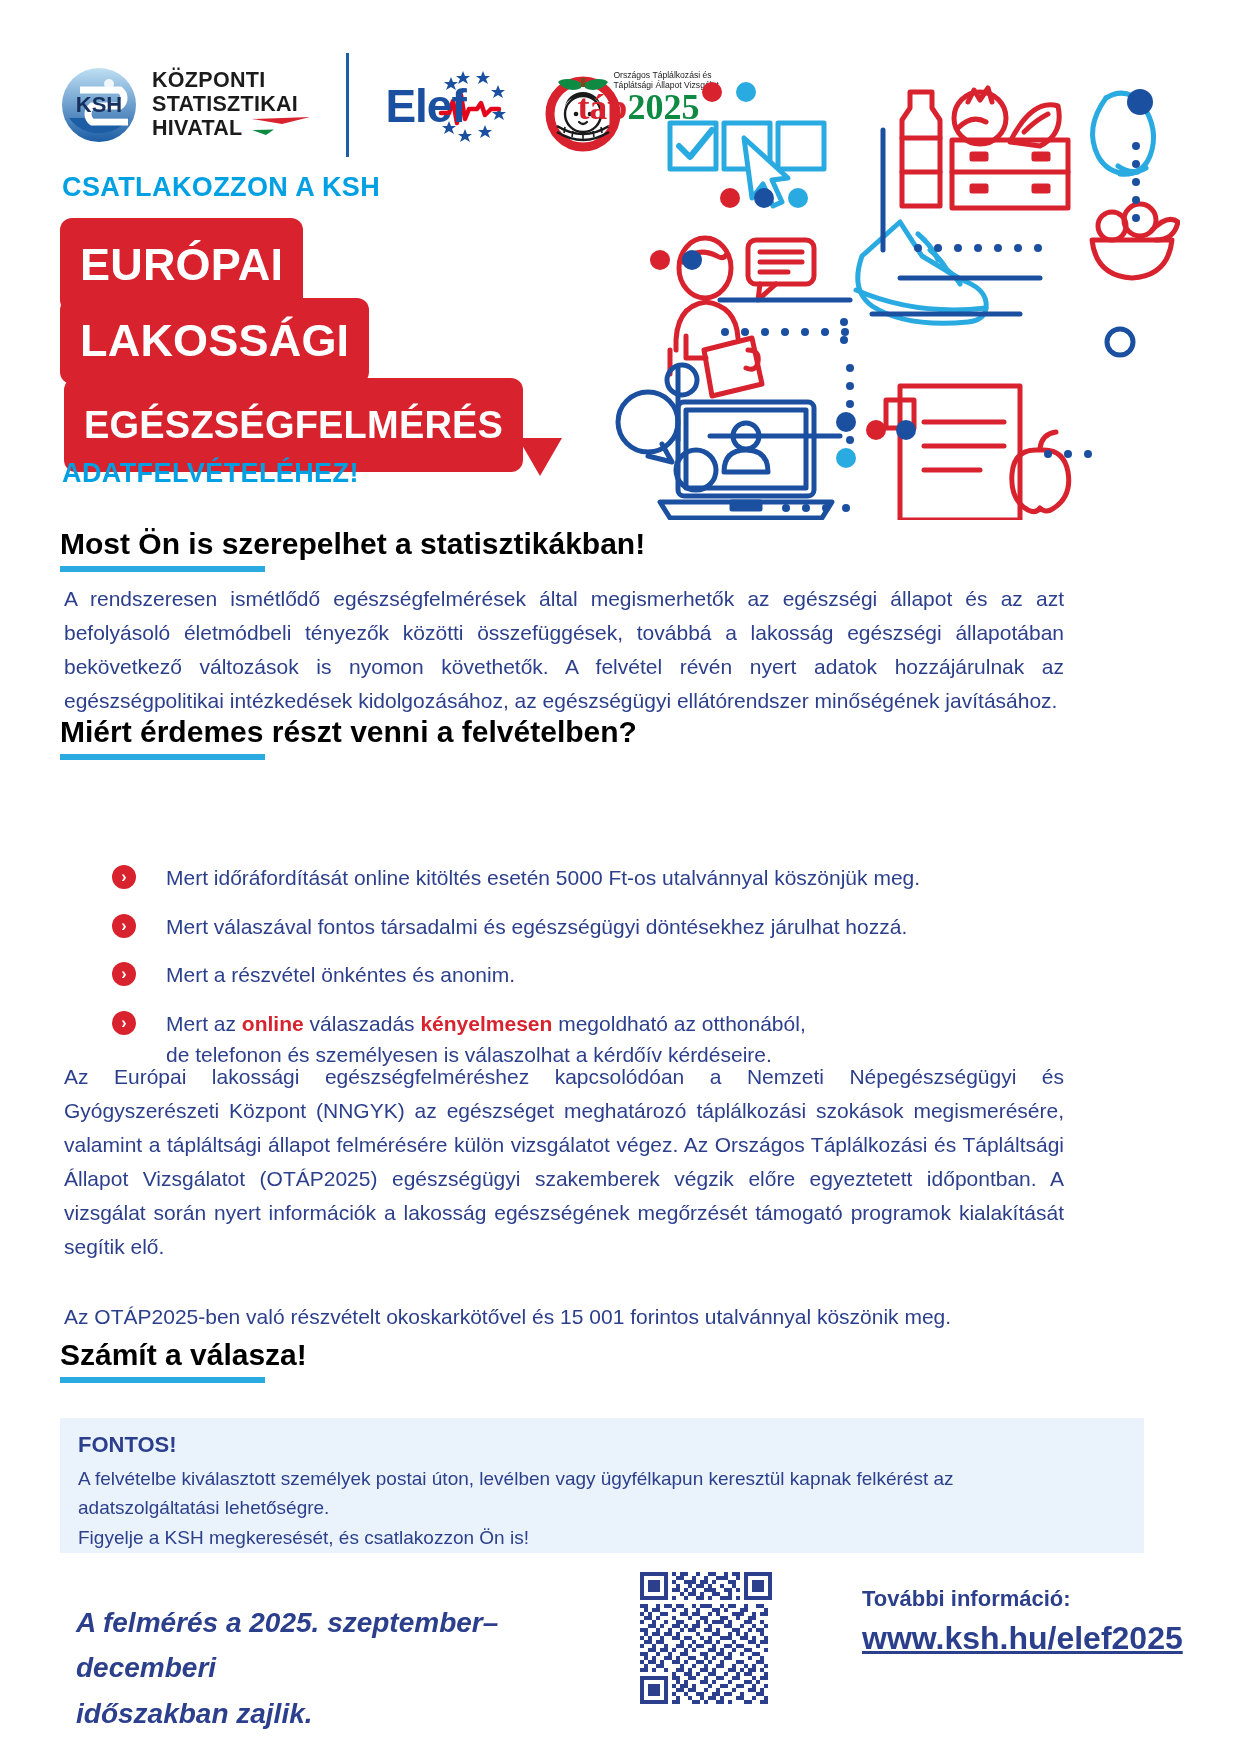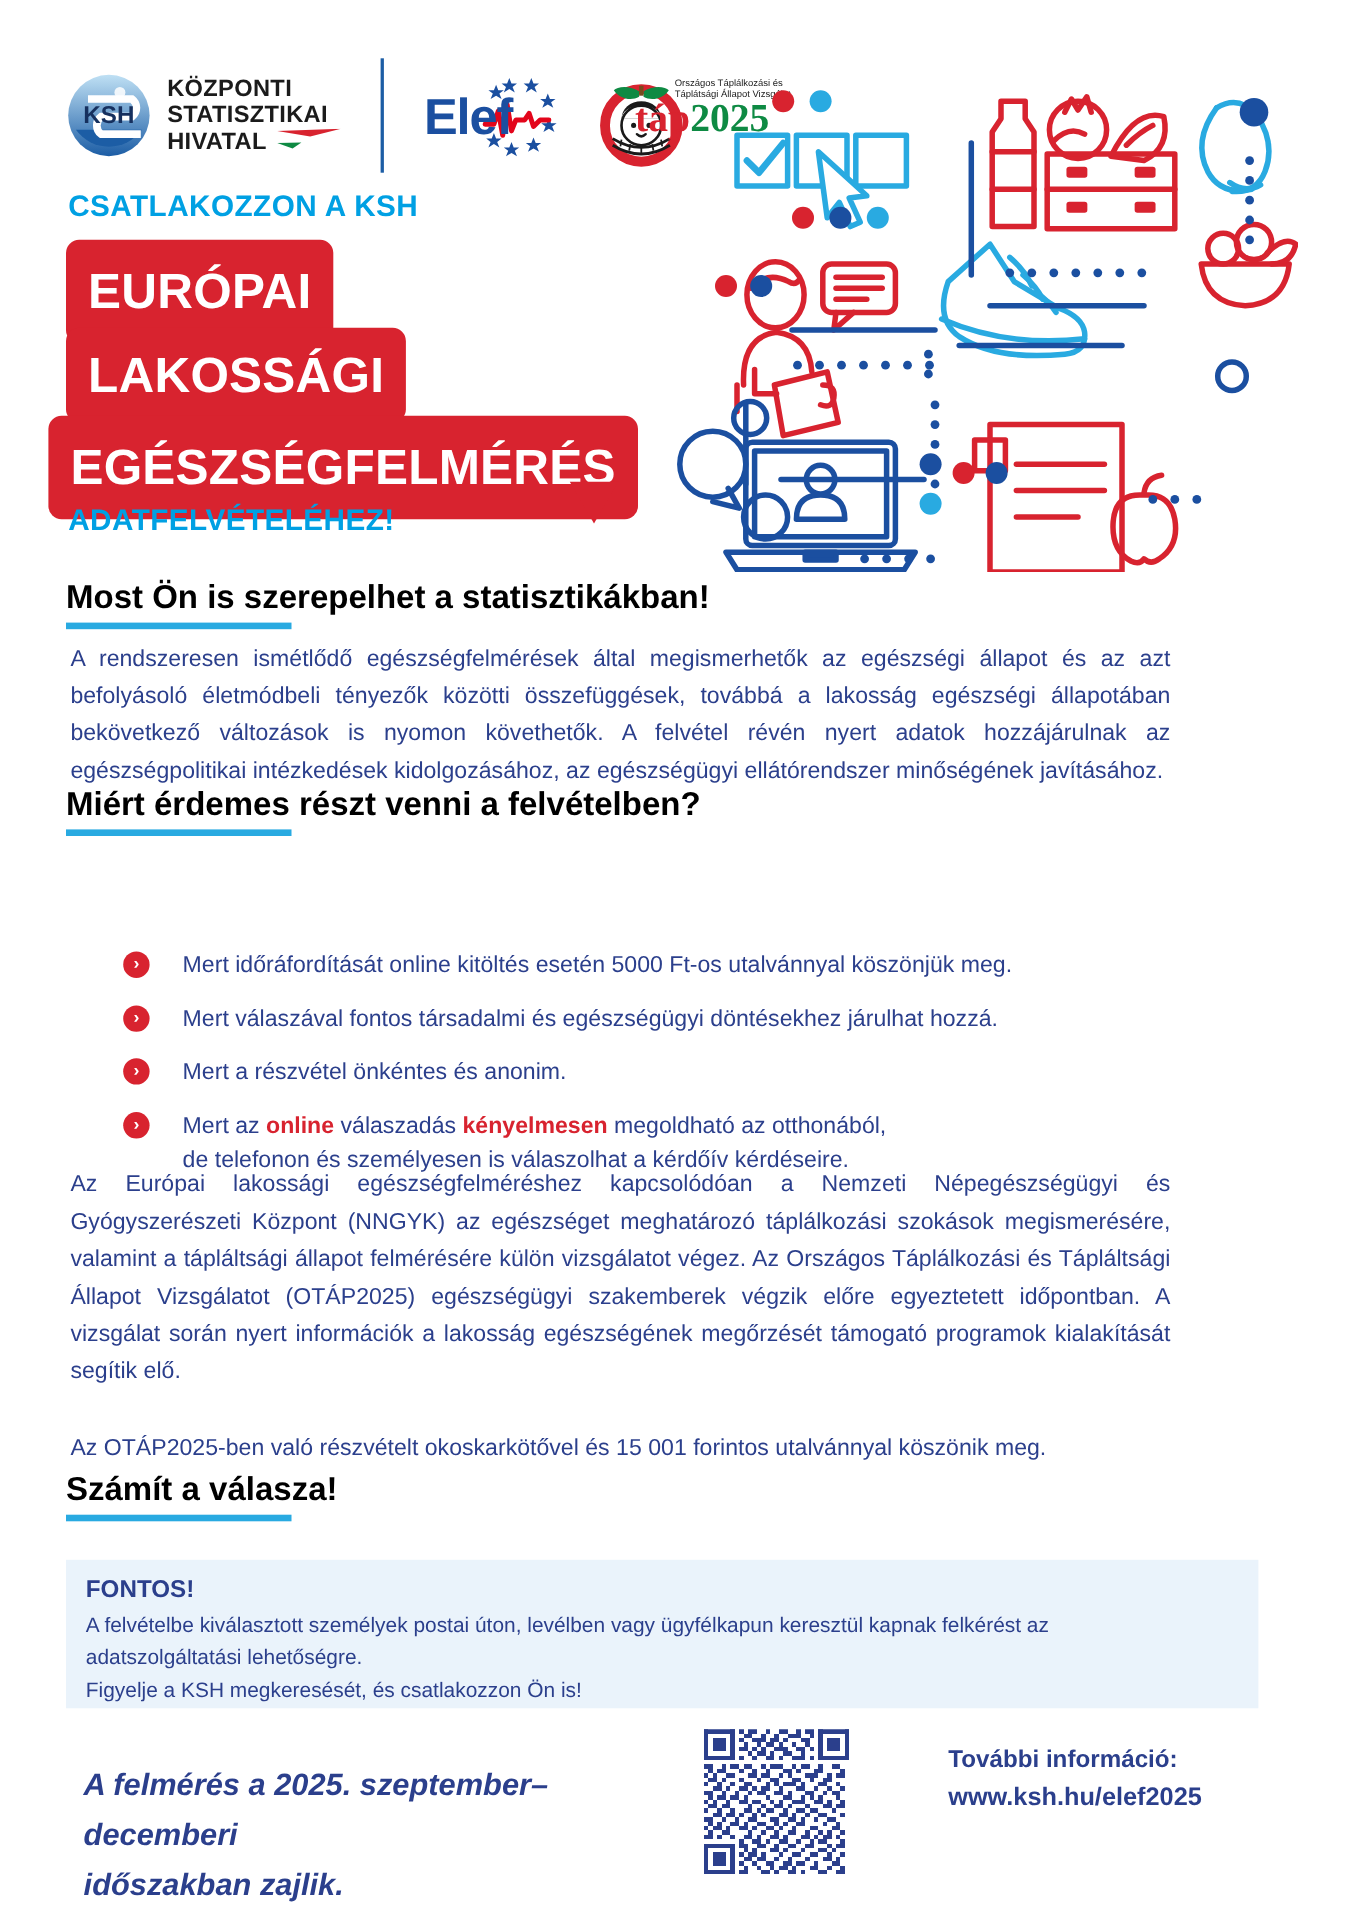--- a/index.html
+++ b/index.html
@@ -30,21 +30,21 @@
      font-family:"Liberation Serif",serif;}
   .otap-tap{color:#d8232f;}
   .otap-year{color:#0e8a43;}
 
   
   .kicker{position:absolute;left:62px;top:172px;font-size:27px;font-weight:bold;color:#00a0e3;letter-spacing:.4px;}
   .banner{position:absolute;background:#d8232f;color:#fff;font-weight:bold;
     border-radius:12px;display:flex;align-items:center;padding:16px 20px;letter-spacing:.2px;}
   .b1{left:60px;top:218px;height:62px;font-size:45px;}
   .b2{left:60px;top:298px;height:54px;font-size:45px;}
-  .b3{left:44px;top:378px;height:62px;font-size:45px;}
+  .b3{left:64px;top:378px;height:62px;font-size:38px;}
   .b3tail{position:absolute;left:518px;top:438px;width:0;height:0;
      border-left:22px solid transparent;border-right:22px solid transparent;border-top:38px solid #d8232f;}
   .subkicker{position:absolute;left:62px;top:458px;font-size:27px;font-weight:bold;color:#00a0e3;letter-spacing:.4px;}
 
   
   .illus{position:absolute;left:600px;top:50px;width:580px;height:470px;}
 
   
   .sec-h{position:absolute;font-size:30px;font-weight:bold;color:#000000;white-space:nowrap;}
   .sec-h .rule{display:block;width:205px;height:6px;background:#29aae1;margin-top:5px;}
@@ -62,21 +62,21 @@
   .fontos{position:absolute;left:60px;top:1418px;width:1060px;height:135px;background:#eaf3fb;padding-left:24px;}
   .fontos-title{position:absolute;left:18px;top:14px;font-size:22px;font-weight:bold;color:#2b3f8c;}
   .fontos-body{position:absolute;left:18px;top:46px;width:1020px;font-size:19px;line-height:1.55;color:#2b3f8c;}
 
   
   .foot-left{position:absolute;left:76px;top:1600px;width:480px;font-size:28px;font-weight:bold;
      line-height:1.62;color:#2b3f8c;font-style:italic;}
   .qr{position:absolute;left:640px;top:1572px;width:132px;height:132px;}
   .foot-right{position:absolute;left:862px;top:1586px;width:330px;color:#2b3f8c;}
   .foot-right .t1{font-size:22px;font-weight:bold;margin-bottom:8px;}
-  .foot-right .t2{font-size:23px;font-weight:bold;}
+  .foot-right .t2{font-size:32px;font-weight:bold;text-decoration:underline;}
 </style>
 </head>
 <body>
 
 <div class="poster">
 
   <div class="logobar">
 
     <div class="ksh-logo">
       <div class="ksh-mark">

